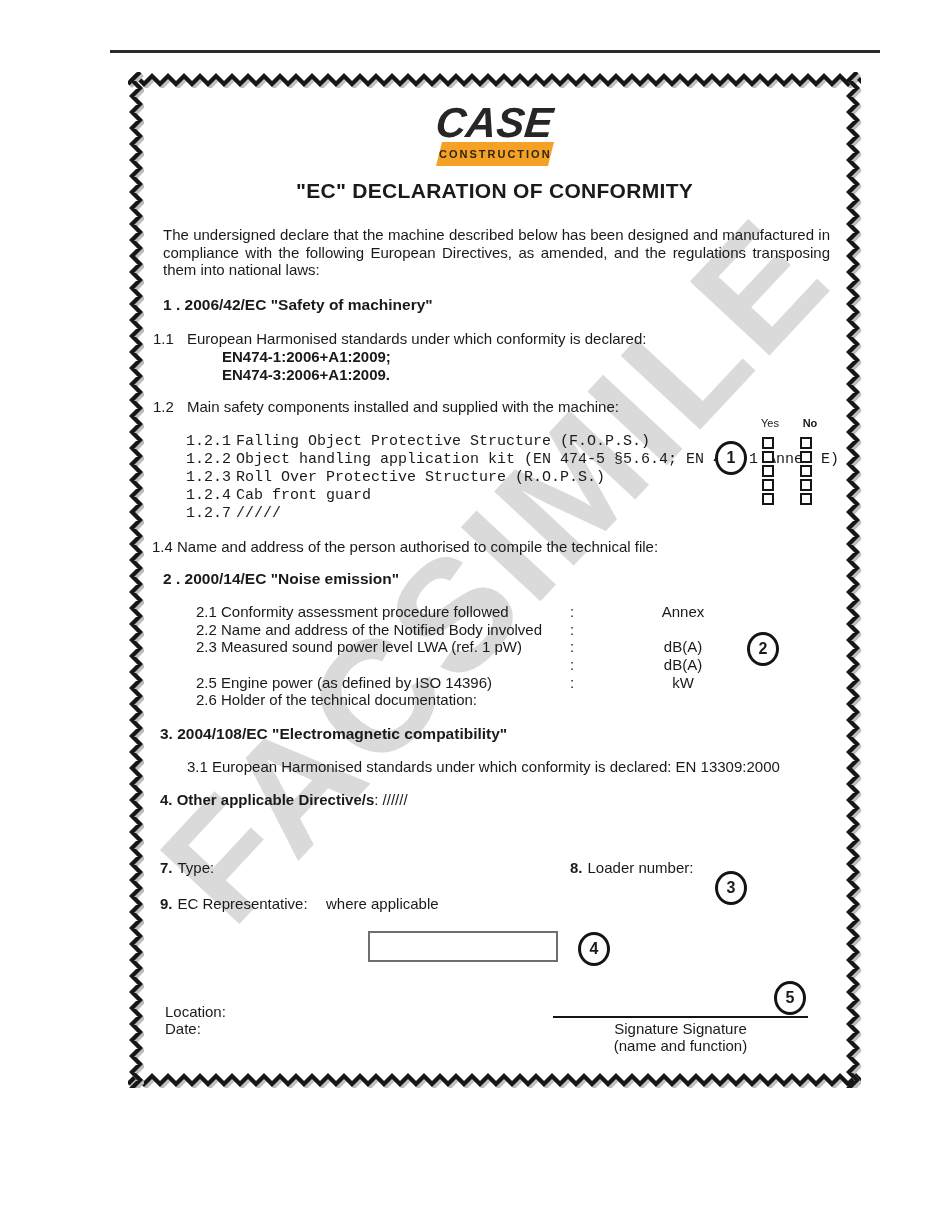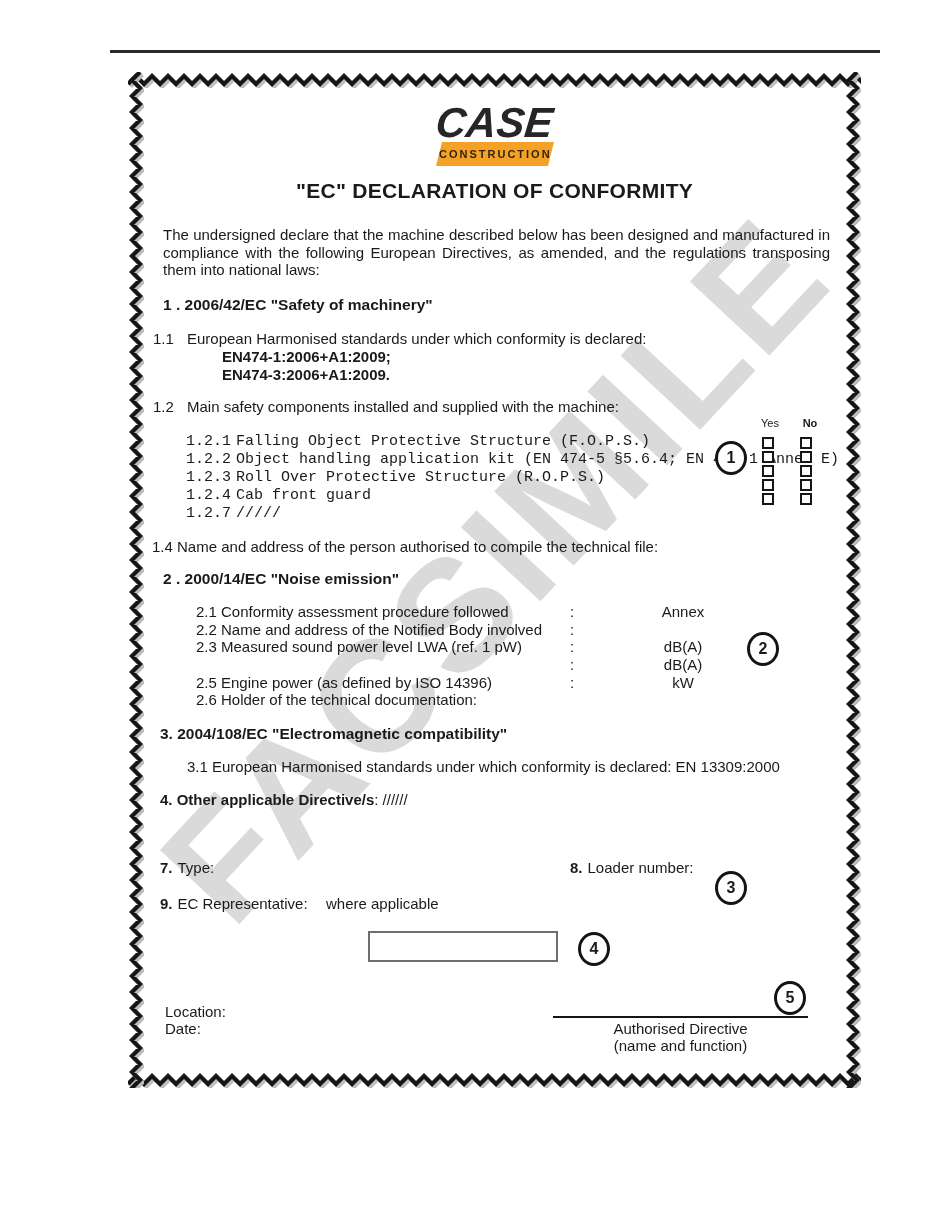--- a/index.html
+++ b/index.html
@@ -210,17 +210,17 @@
     </div>
 
     <div class="abs fillbox"></div>
     <div class="callout" style="left:450px;top:860px;">4</div>
 
     <div class="abs" style="left:37px;top:931px;">Location:</div>
     <div class="abs" style="left:37px;top:948px;">Date:</div>
 
     <div class="callout" style="left:646px;top:909px;">5</div>
     <div class="abs sigline"></div>
-    <div class="abs sigcap" style="top:948px;">Authorised Directive</div>
+    <div class="abs sigcap" style="top:948px;">Signature Signature</div>
     <div class="abs sigcap" style="top:965px;">(name and function)</div>
 
   </div>
 </div>
 
 </body></html>

